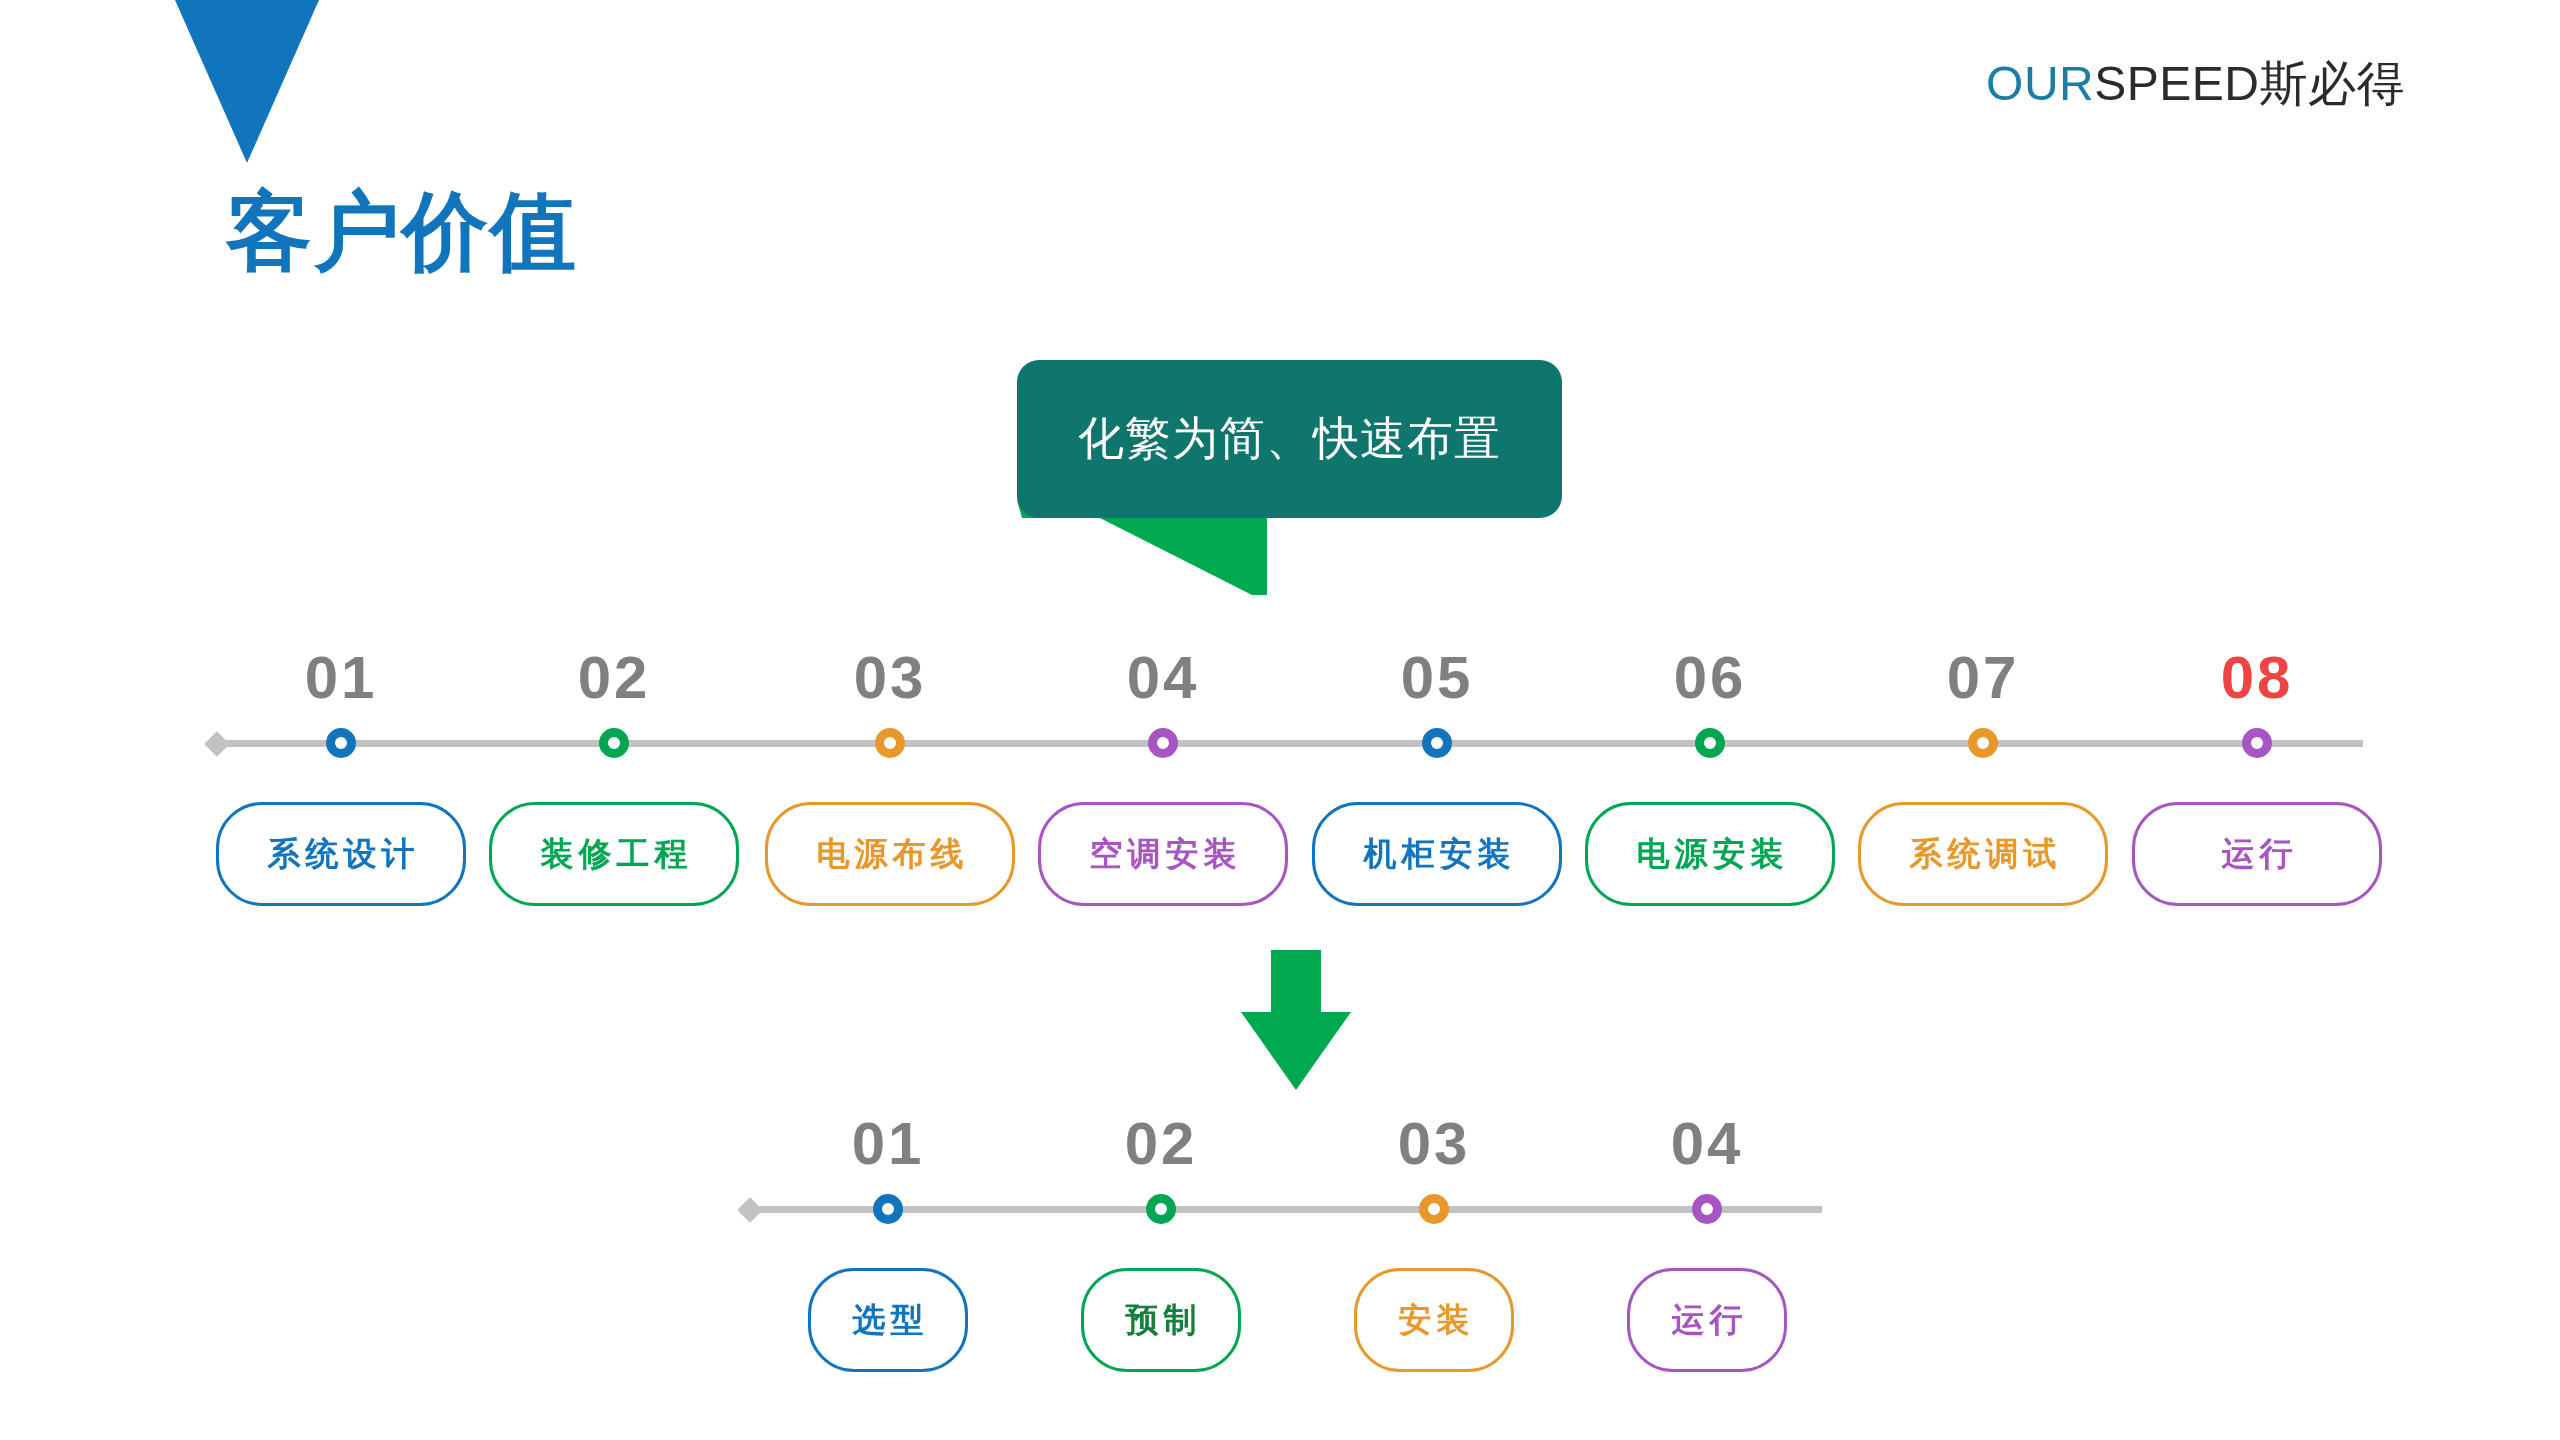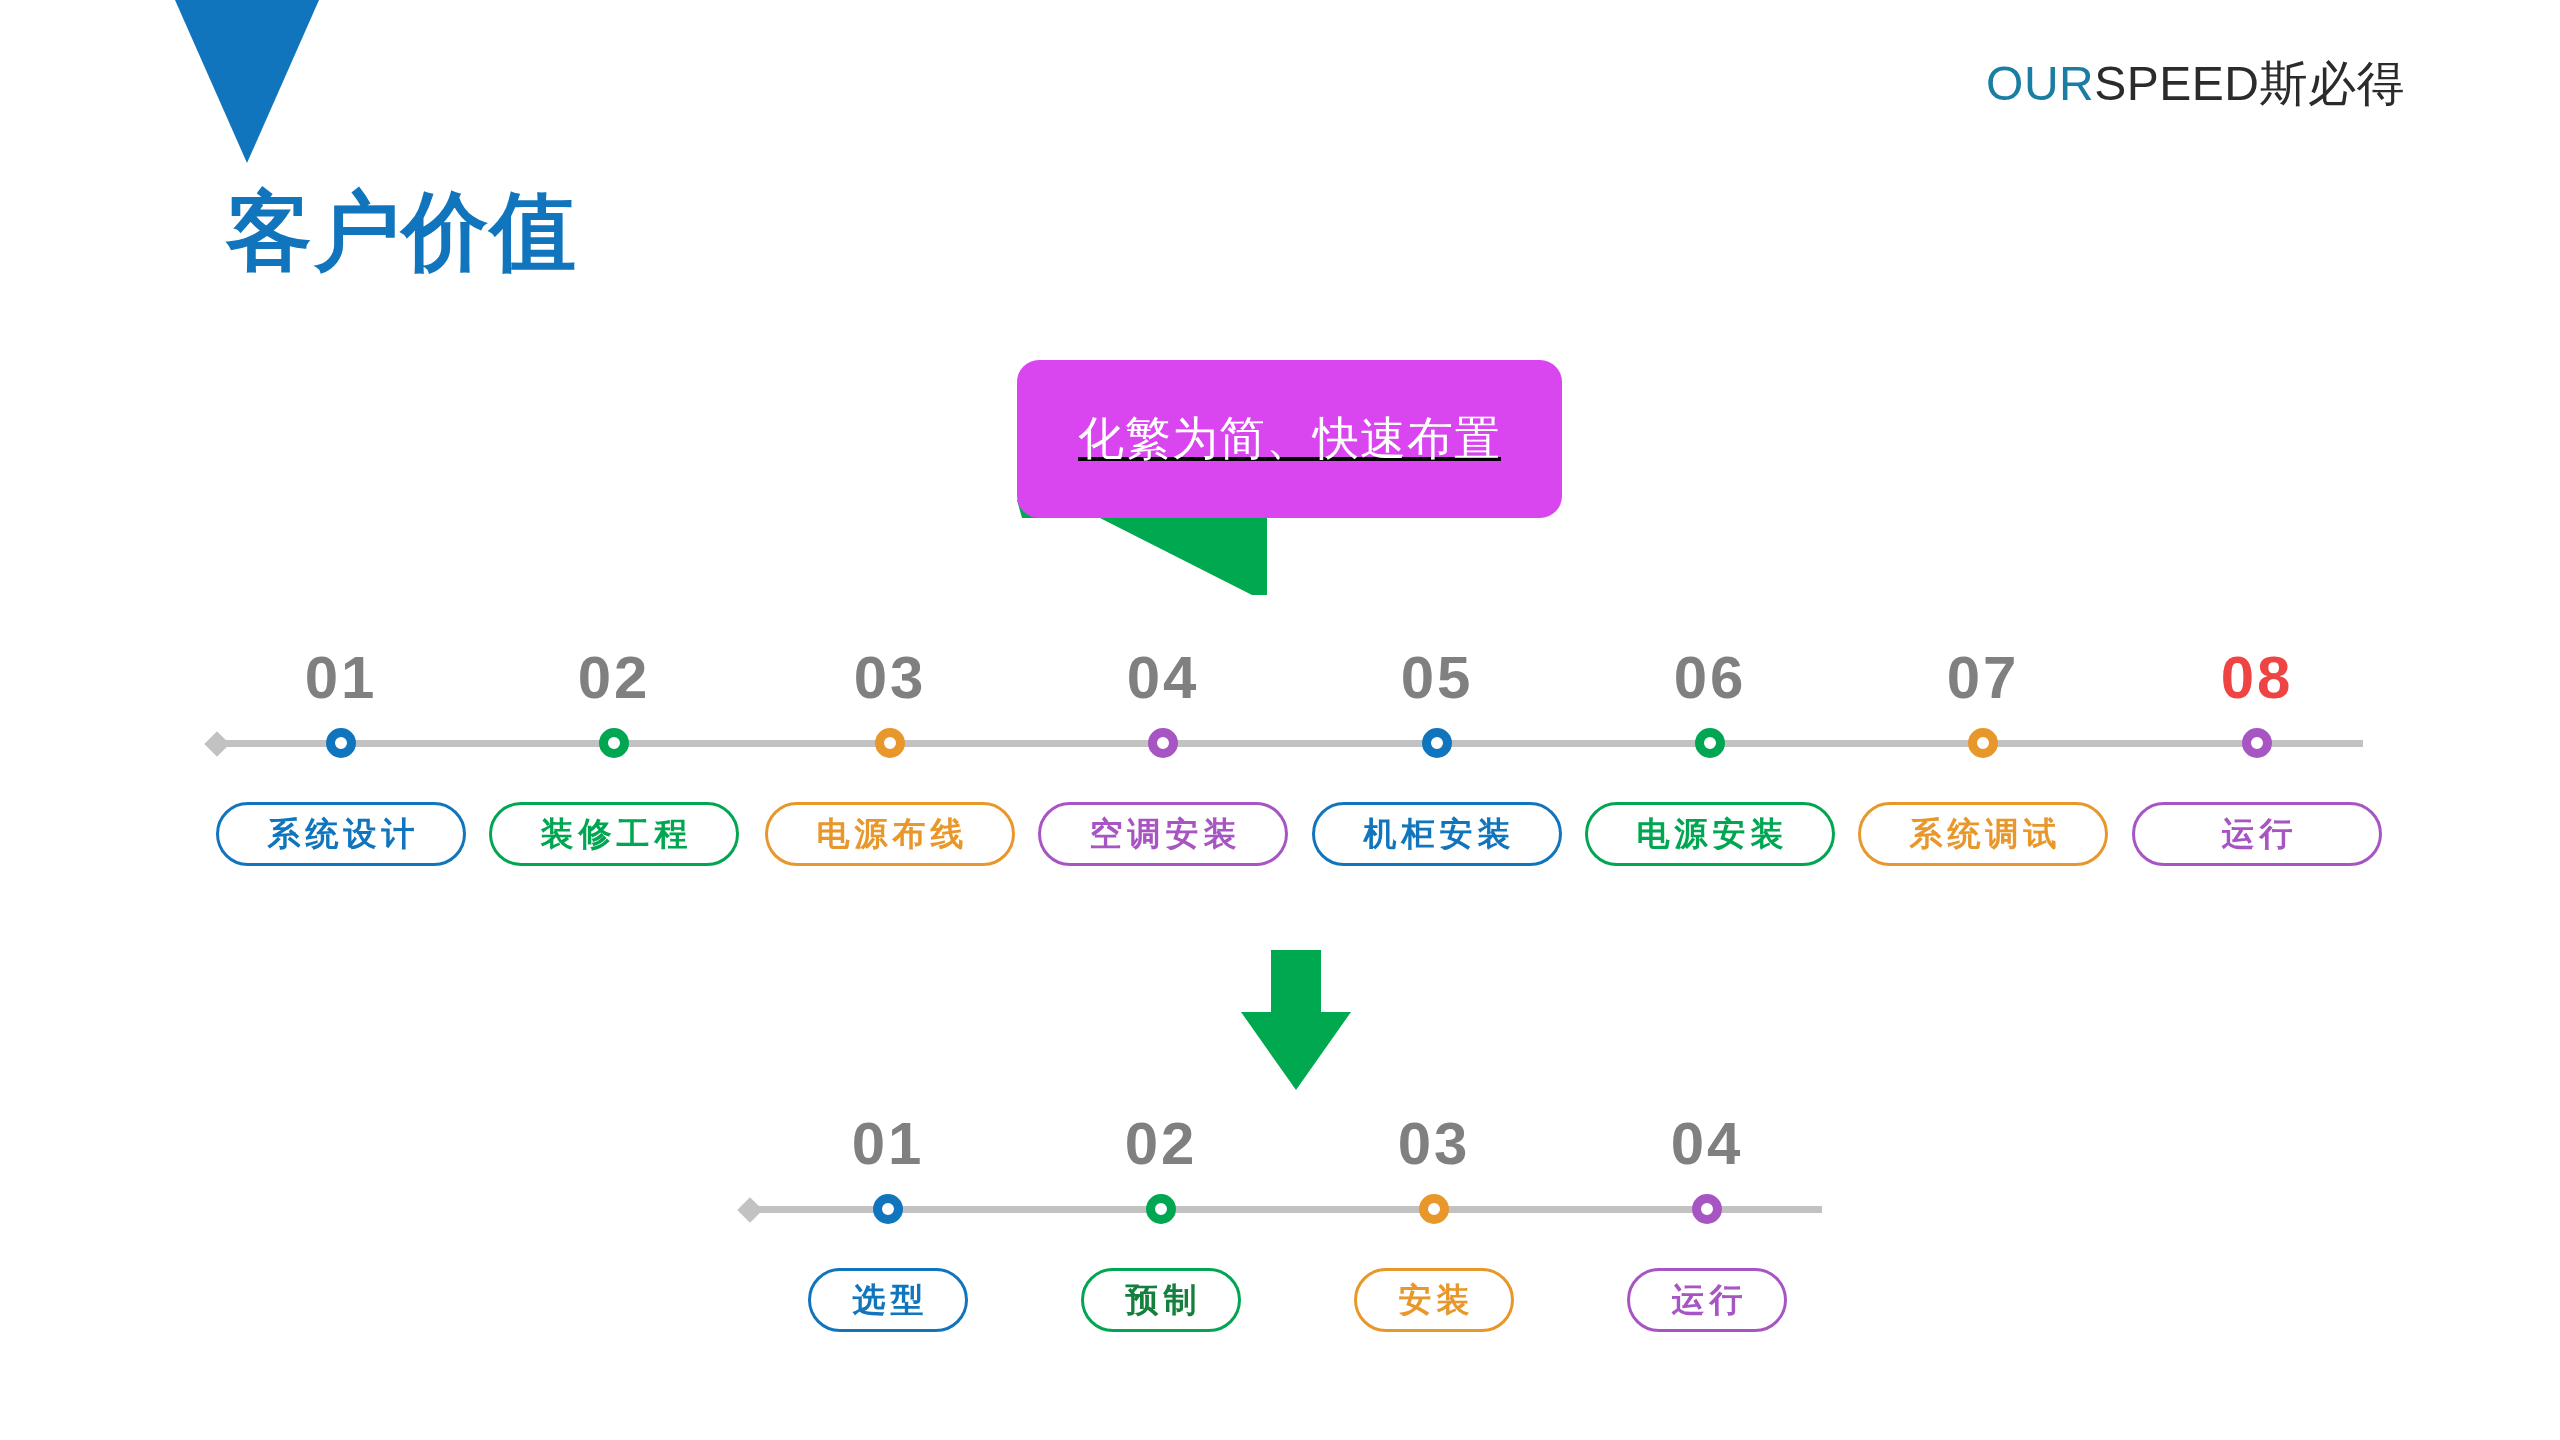--- a/index.html
+++ b/index.html
@@ -58,26 +58,25 @@
     margin-left: 40px;
   }
 
   
   .callout {
     position: absolute;
     left: 1017px;
     top: 360px;
     width: 545px;
     height: 158px;
-    background: #d946ef;
+    background: #0f766e;
     border-radius: 22px;
     display: flex;
     align-items: center;
     justify-content: center;
-    text-decoration: underline;
   }
   .callout-text {
     color: #ffffff;
     font-size: 46px;
     letter-spacing: 1px;
     white-space: nowrap;
   }
   .callout-tail {
     position: absolute;
     left: 1017px;
@@ -132,21 +131,21 @@
     border-radius: 50%;
     border: 9px solid #1175bd;
     background: #ffffff;
     box-sizing: border-box;
   }
   .tl-pill {
     position: absolute;
     left: 50%;
     transform: translateX(-50%);
     top: 62px;
-    height: 64px;
+    height: 104px;
     border: 3px solid #1175bd;
     border-radius: 46px;
     box-sizing: border-box;
     background: #ffffff;
     display: flex;
     align-items: center;
     justify-content: center;
     white-space: nowrap;
   }
   .tl-pill-label {

